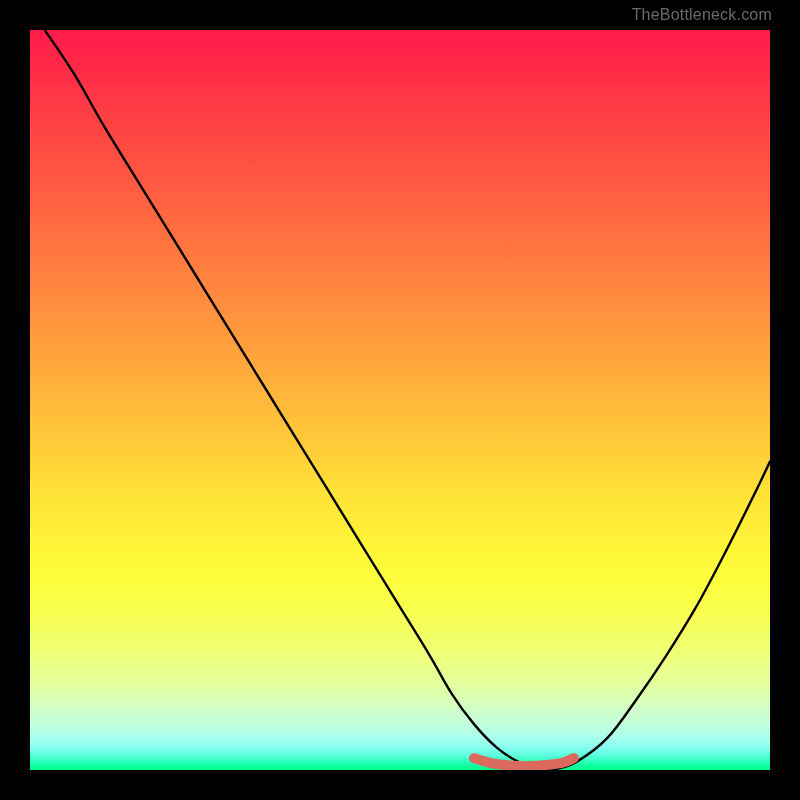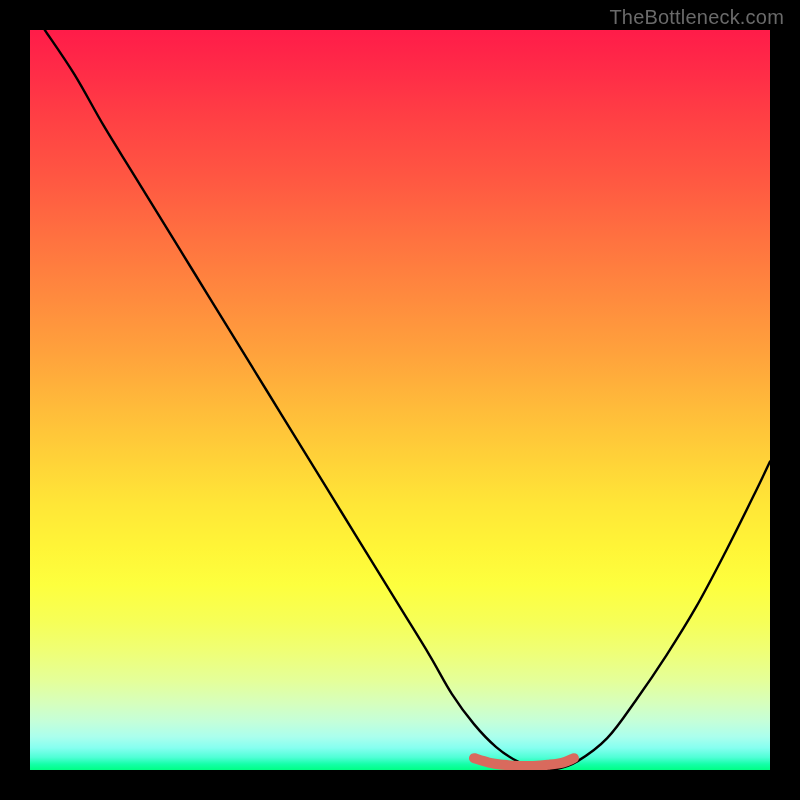--- a/index.html
+++ b/index.html
@@ -7,23 +7,23 @@
     width: 800px;
     height: 800px;
     background: #000;
     position: relative;
     font-family: Arial, sans-serif;
     overflow: hidden;
   }
   .attribution {
     position: absolute;
     top: 6px;
-    right: 16px;
+    right: 28px;
     color: #6a6a6a;
-    font-size: 20px;
+    font-size: 16px;
     font-weight: 500;
     z-index: 10;
     letter-spacing: 0.2px;
     text-align: center;
   }
   .plot-area {
     position: absolute;
     left: 30px;
     top: 30px;
     width: 740px;

